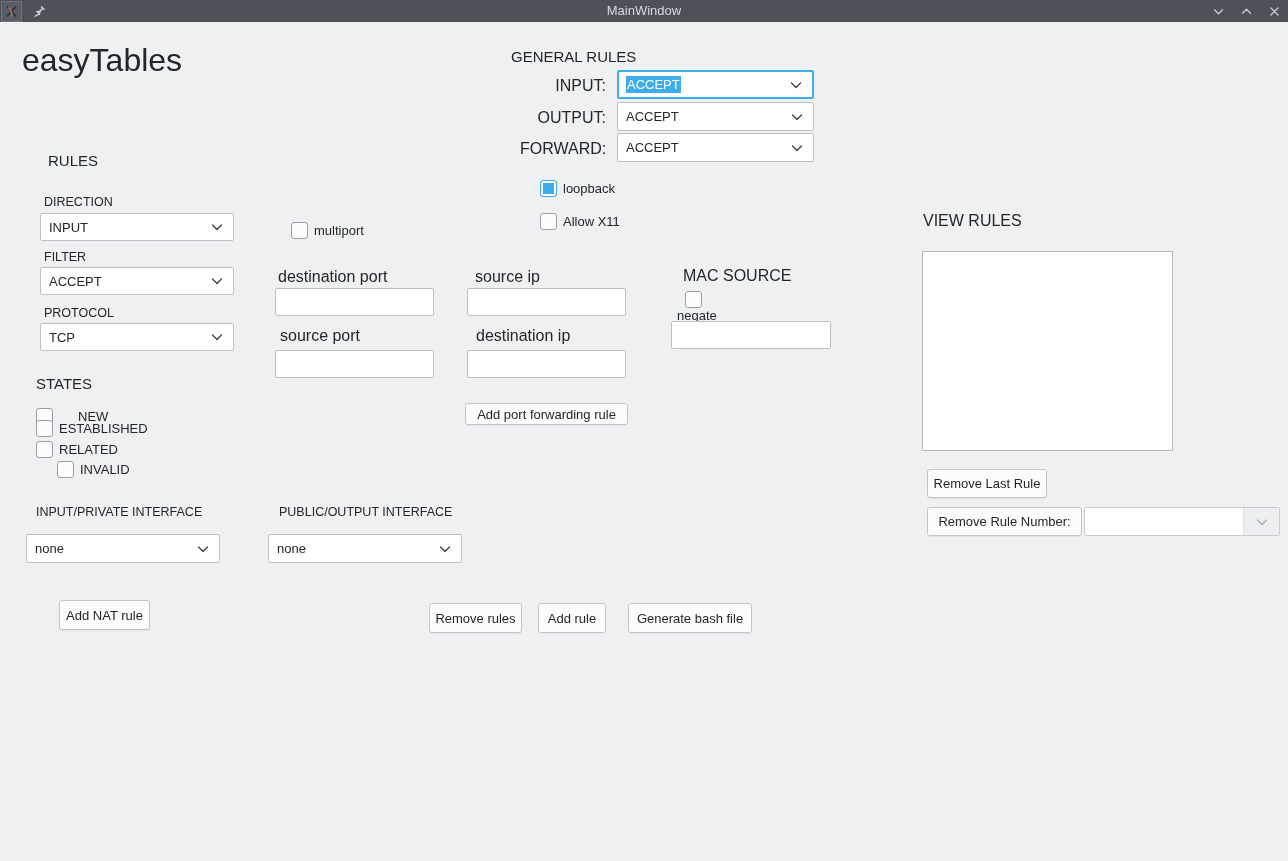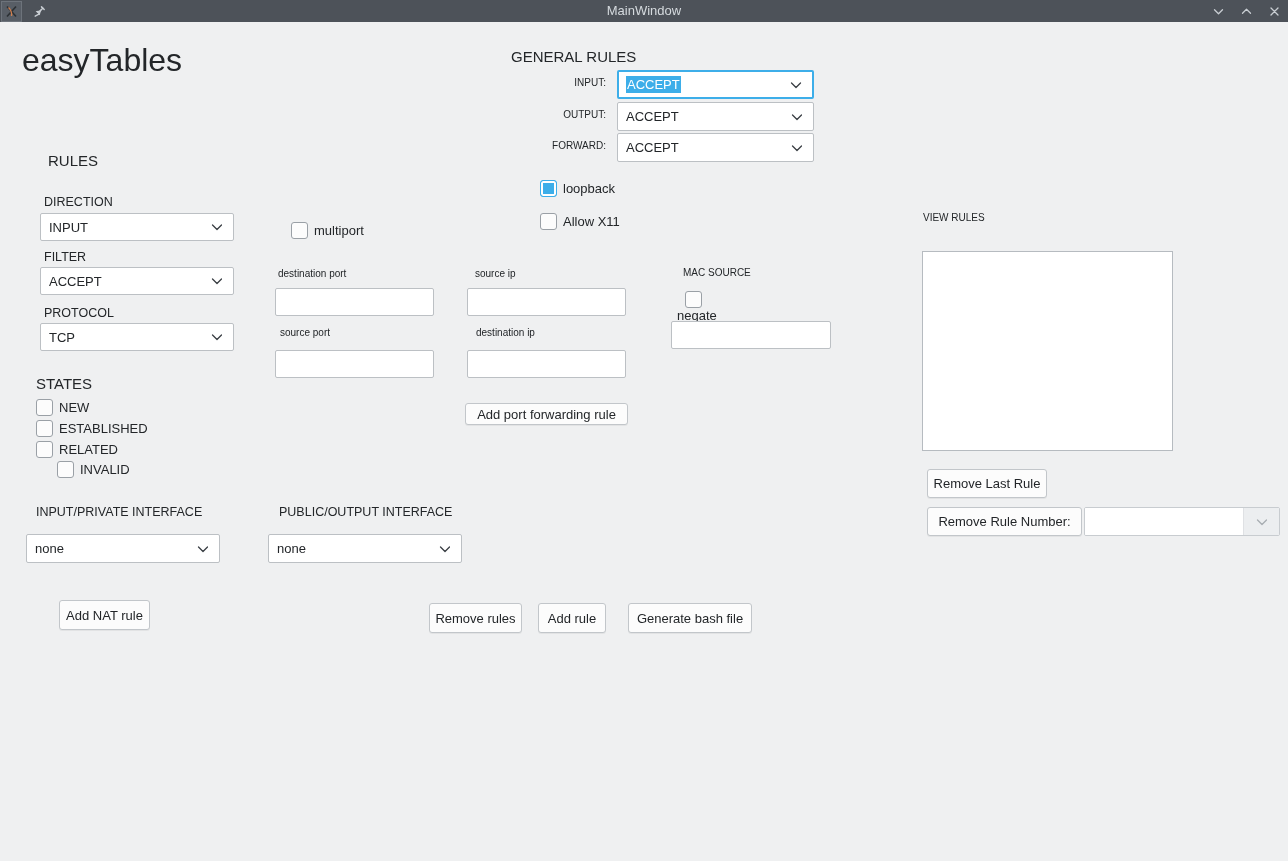--- a/index.html
+++ b/index.html
@@ -59,21 +59,21 @@
     white-space: nowrap;
   }
   .section-head {
     position: absolute;
     font-size: 15px;
     color: #232629;
     white-space: nowrap;
   }
   .lbl {
     position: absolute;
-    font-size: 10px;
+    font-size: 16px;
     color: #232629;
     white-space: nowrap;
   }
   .lbl-sm {
     position: absolute;
     font-size: 12.5px;
     color: #232629;
     white-space: nowrap;
   }
 
@@ -281,21 +281,21 @@
 <div class="lbl-sm" style="left:44px; top:306px;">PROTOCOL</div>
 <div class="combo" style="left:40px; top:323px; width:194px; height:28px;">
   <span>TCP</span>
   <svg class="chev" width="14" height="14" viewBox="0 0 14 14">
     <path d="M2.5 5 L7 9.5 L11.5 5" stroke="#3a3f44" stroke-width="1.3" fill="none" stroke-linecap="round" stroke-linejoin="round"></path>
   </svg>
 </div>
 
 <div class="section-head" style="left:36px; top:375px;">STATES</div>
 
-<div class="chk-row" style="left:36px; top:399px;">
+<div class="chk-row" style="left:36px; top:408px;gap:19px;">
   <span class="chk-box"></span>
   <span class="chk-label">NEW</span>
 </div>
 <div class="chk-row" style="left:36px; top:420px;">
   <span class="chk-box"></span>
   <span class="chk-label">ESTABLISHED</span>
 </div>
 <div class="chk-row" style="left:36px; top:441px;">
   <span class="chk-box"></span>
   <span class="chk-label">RELATED</span>

